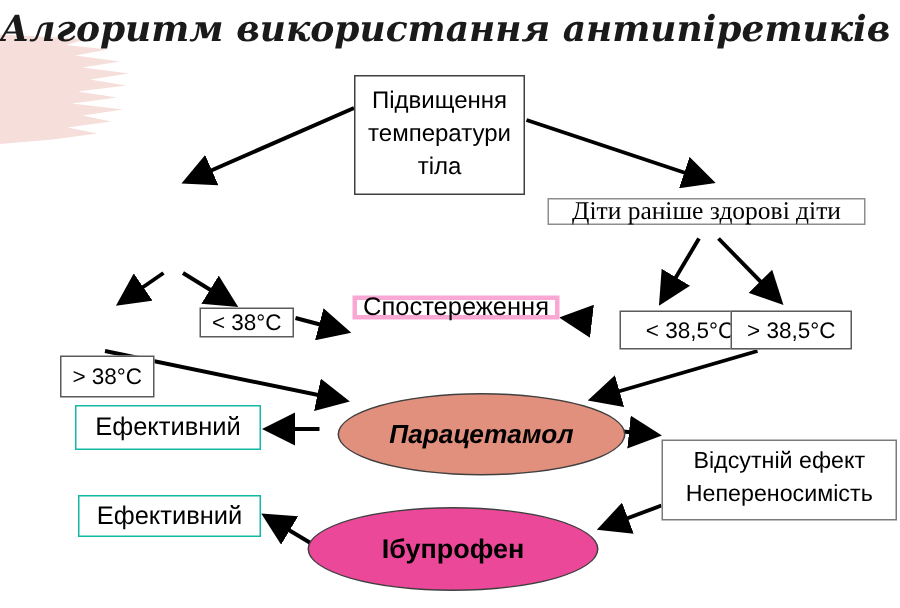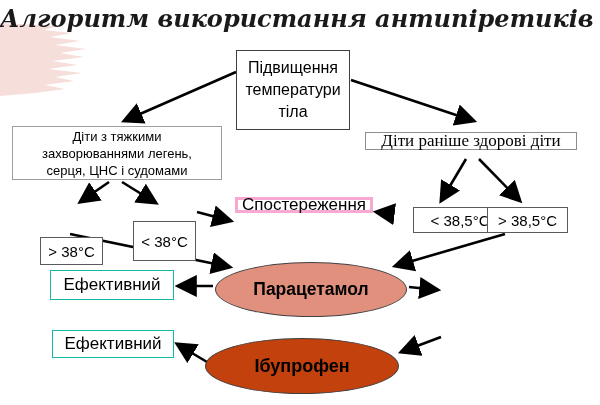--- a/index.html
+++ b/index.html
@@ -19,36 +19,36 @@
     text-align:center;box-sizing:border-box;
   }
   .fever{left:236px;top:50px;width:114px;height:80px;border:1.5px solid #3f3f3f;
          font-size:16px;line-height:22px;}
   .severe{left:12px;top:126px;width:210px;height:54px;border:1px solid #9e9e9e;
           font-size:13px;line-height:17px;padding:2px 8px;}
   .healthy{left:365px;top:132px;width:212px;height:18px;border:1px solid #8d8d8d;
            font-family:"Liberation Serif",serif;font-size:17px;}
   .temp{border:1.5px solid #5a5a5a;font-size:15px;}
   .gt38{left:40px;top:205px;width:63px;height:28px;margin-top:32px;}
-  .lt38{left:133px;top:221px;width:63px;height:40px;}
+  .lt38{left:133px;top:205px;width:63px;height:20px;}
   .lt385{left:413px;top:207px;width:94px;height:26px;}
   .gt385{left:487px;top:207px;width:81px;height:26px;}
   .observation{left:235px;top:197px;width:138px;height:16px;border:3px solid #f9a8d4;
                font-size:17px;}
   .effective{border:1px solid #14b8a6;font-size:17px;}
   .effective-top{left:50px;top:270px;width:124px;height:30px;}
   .effective-bottom{left:52px;top:330px;width:122px;height:28px;}
   .noeffect{left:441px;top:293px;width:157px;height:54px;border:1px solid #7a7a7a;
             flex-direction:column;justify-content:space-between;padding:5px 0 7px 0;
             font-size:15.5px;}
   .ellipse{
     position:absolute;border-radius:50%;display:flex;align-items:center;justify-content:center;
     background:#e2907e;border:1.5px solid #404040;font-weight:bold;box-sizing:border-box;
   }
-  .paracetamol{left:215px;top:262px;width:192px;height:55px;font-size:17.5px;}
+  .paracetamol{left:225px;top:262px;width:192px;height:55px;font-size:17.5px;font-style:italic;}
   .ibuprofen{left:205px;top:338px;width:194px;height:56px;font-size:18px;}
   .brush{position:absolute;left:0;top:0;}
 </style>
 </head>
 <body>
 
 <div id="stage">
 
   <svg class="brush" width="110" height="100">
     <polygon points="0,23 58,26 44,30 72,33 50,37 80,41 55,45 86,49 60,53 84,57 52,61 78,65 48,69 82,73 55,77 74,81 45,85 65,89 35,93 0,96" fill="#f6dedb"></polygon>
@@ -75,34 +75,37 @@
       <line x1="505" y1="234" x2="395" y2="266" marker-end="url(#ah)"></line>
       <line x1="213" y1="286" x2="178" y2="286" marker-end="url(#ah)"></line>
       <line x1="409" y1="287" x2="438" y2="290" marker-end="url(#ah)"></line>
       <line x1="441" y1="337" x2="401" y2="352" marker-end="url(#ah)"></line>
       <line x1="212" y1="365" x2="177" y2="344" marker-end="url(#ah)"></line>
     </g>
   </svg>
 
   <div class="box fever">Підвищення температури тіла</div>
 
-  <div class="box severe">Діти з тяжкими захворюваннями легень, серця, ЦНС і судомами</div>
 
   <div class="box healthy">Діти раніше здорові діти</div>
 
   <div class="box temp gt38">&gt; 38°С</div>
   <div class="box temp lt38">&lt; 38°С</div>
 
   <div class="box observation">Спостереження</div>
 
   <div class="box temp lt385">&lt; 38,5°С</div>
   <div class="box temp gt385">&gt; 38,5°С</div>
 
   <div class="box effective effective-top">Ефективний</div>
 
   <div class="ellipse paracetamol" style="background: rgb(226, 144, 126); border-color: rgb(64, 64, 64);">Парацетамол</div>
 
+  <div class="box noeffect">
+    <span>Відсутній ефект</span>
+    <span>Непереносимість</span>
+  </div>
 
   <div class="box effective effective-bottom">Ефективний</div>
 
-  <div class="ellipse ibuprofen" style="background: #c2410c; border-color: rgb(64, 64, 64);">Ібупрофен</div>
+  <div class="ellipse ibuprofen" style="background: #ec4899; border-color: rgb(64, 64, 64);">Ібупрофен</div>
 
 </div>
 
 </body></html>

